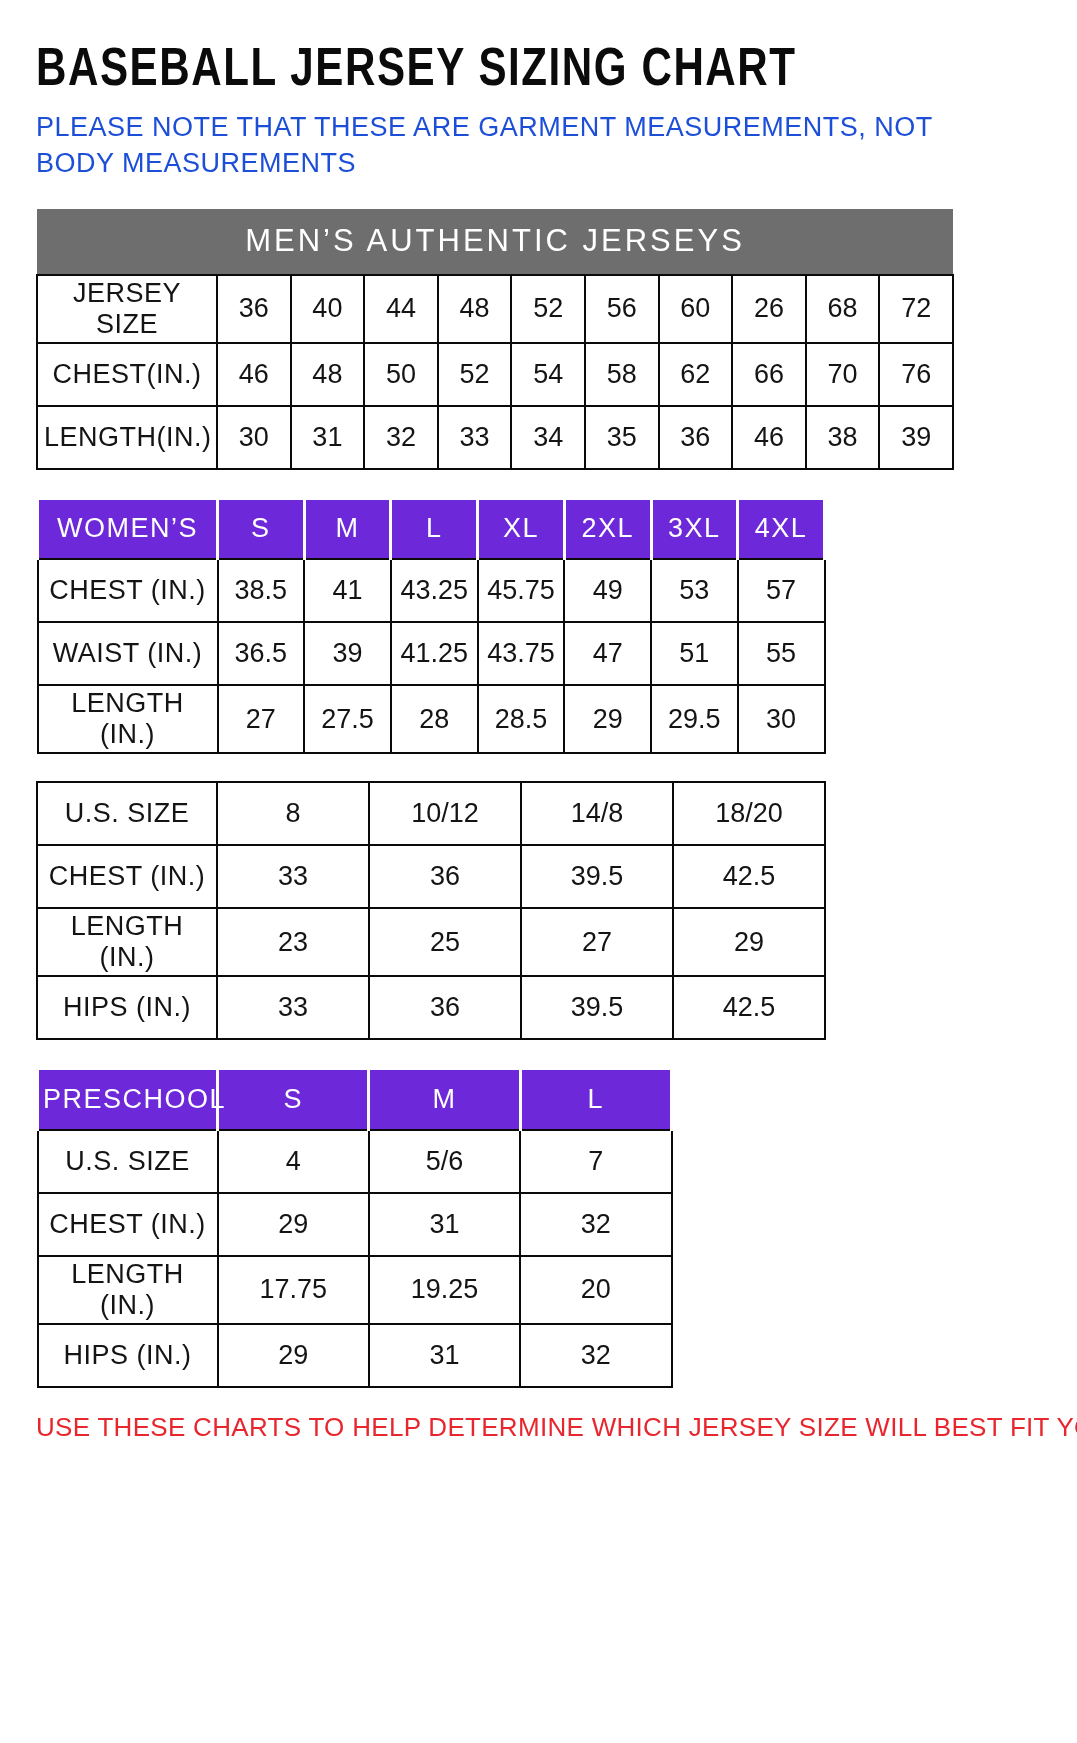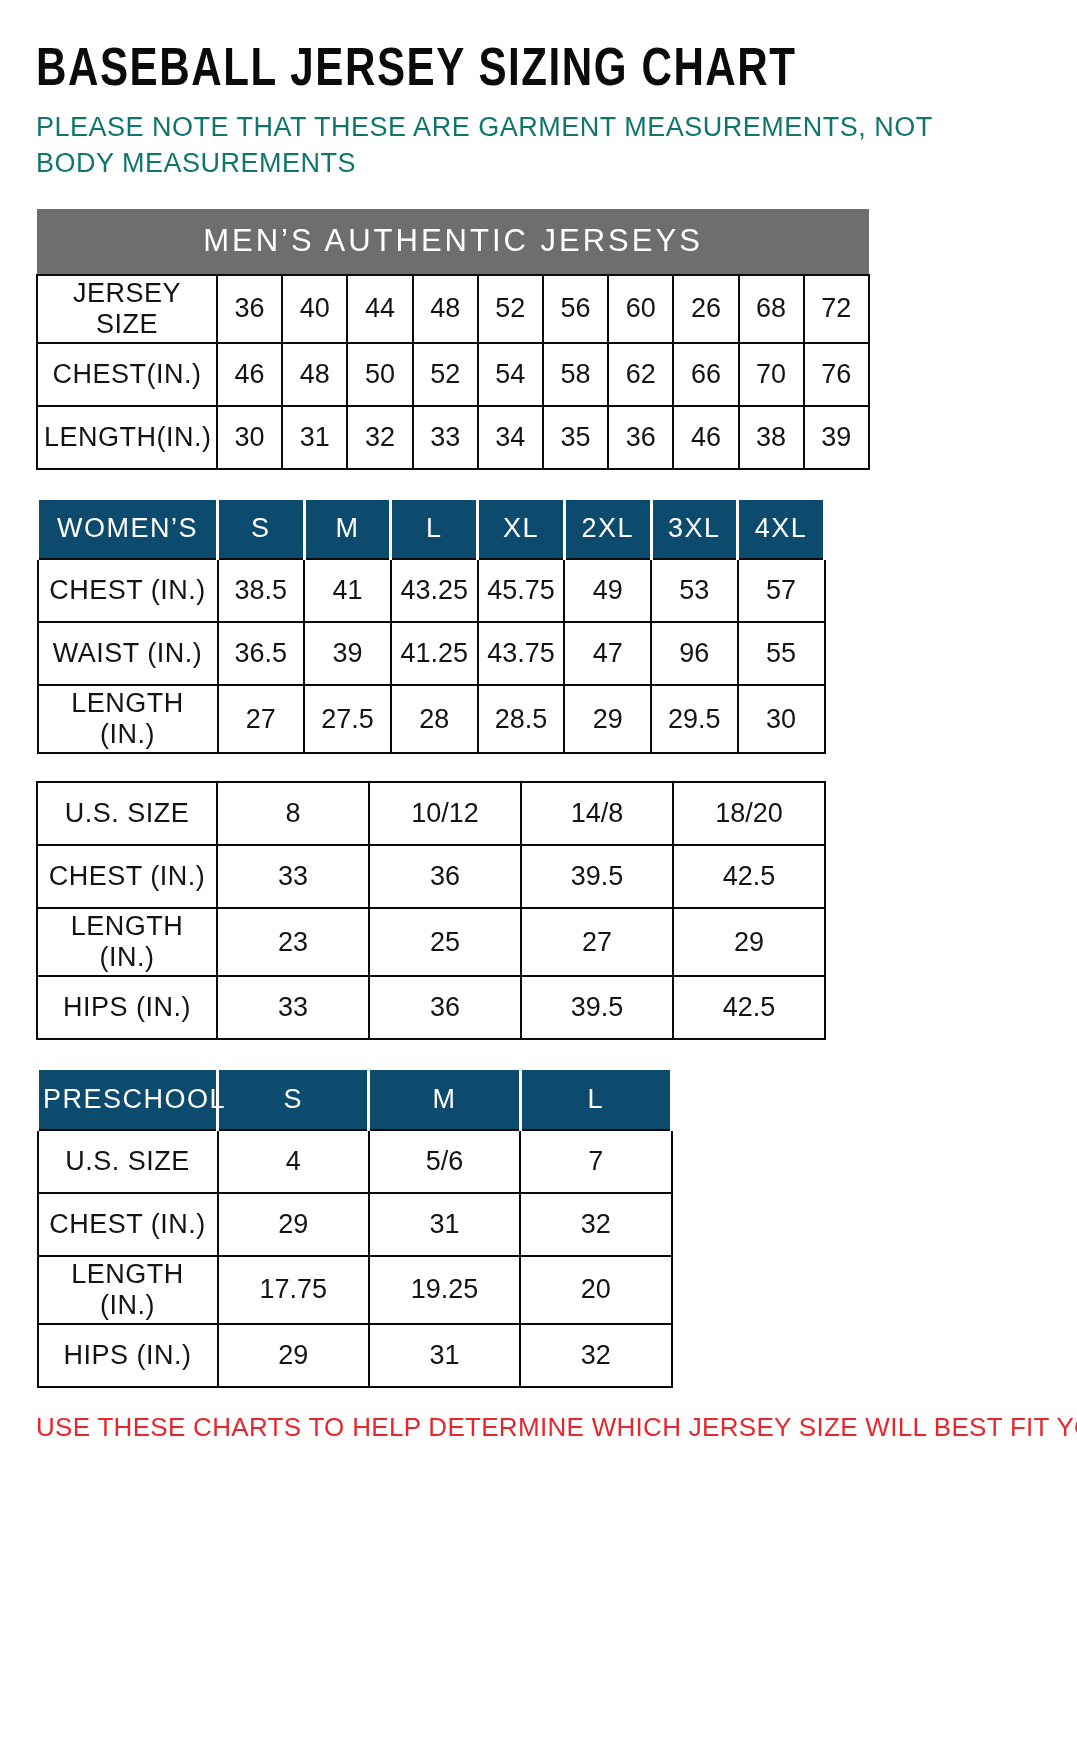--- a/index.html
+++ b/index.html
@@ -24,54 +24,54 @@
   }
   .title .condensed {
     display: inline-block;
     transform: scaleX(0.78);
     transform-origin: left center;
     white-space: nowrap;
     letter-spacing: 2px;
   }
 
   .note {
-    color: #0f766e;
+    color: #1d4ed8;
     font-size: 27px;
     line-height: 1.35;
     letter-spacing: 0.5px;
     max-width: 920px;
     margin: 14px 0 0 0;
   }
 
   table.sizing-table {
     border-collapse: collapse;
     table-layout: fixed;
     margin-top: 27px;
   }
-  .t-mens { width: 834px; }
+  .t-mens { width: 918px; }
   .t-womens { width: 790px; }
   .t-boys { width: 790px; }
   .t-preschool { width: 637px; }
 
   table.sizing-table td {
     border: 2px solid #0a0a0a;
     background: #ffffff;
     text-align: center;
     vertical-align: middle;
     font-size: 27px;
     height: 63px;
     padding: 2px 6px;
     line-height: 1.15;
   }
   td.label-cell {
     font-size: 26px;
     letter-spacing: 0.5px;
   }
   th.gray-cell {
-    background: #0c4a6e;
+    background: #6d28d9;
     color: #ffffff;
     border: 3px solid #ffffff;
     border-bottom: 2px solid #0a0a0a;
     font-weight: 400;
     font-size: 27px;
     letter-spacing: 1.5px;
     height: 61px;
     text-align: center;
     vertical-align: middle;
     padding: 2px 4px;
@@ -182,21 +182,21 @@
           <td class="value-cell">53</td>
           <td class="value-cell">57</td>
         </tr>
         <tr>
           <td class="label-cell">WAIST (IN.)</td>
           <td class="value-cell">36.5</td>
           <td class="value-cell">39</td>
           <td class="value-cell">41.25</td>
           <td class="value-cell">43.75</td>
           <td class="value-cell">47</td>
-          <td class="value-cell">96</td>
+          <td class="value-cell">51</td>
           <td class="value-cell">55</td>
         </tr>
         <tr>
           <td class="label-cell">LENGTH (IN.)</td>
           <td class="value-cell">27</td>
           <td class="value-cell">27.5</td>
           <td class="value-cell">28</td>
           <td class="value-cell">28.5</td>
           <td class="value-cell">29</td>
           <td class="value-cell">29.5</td>

